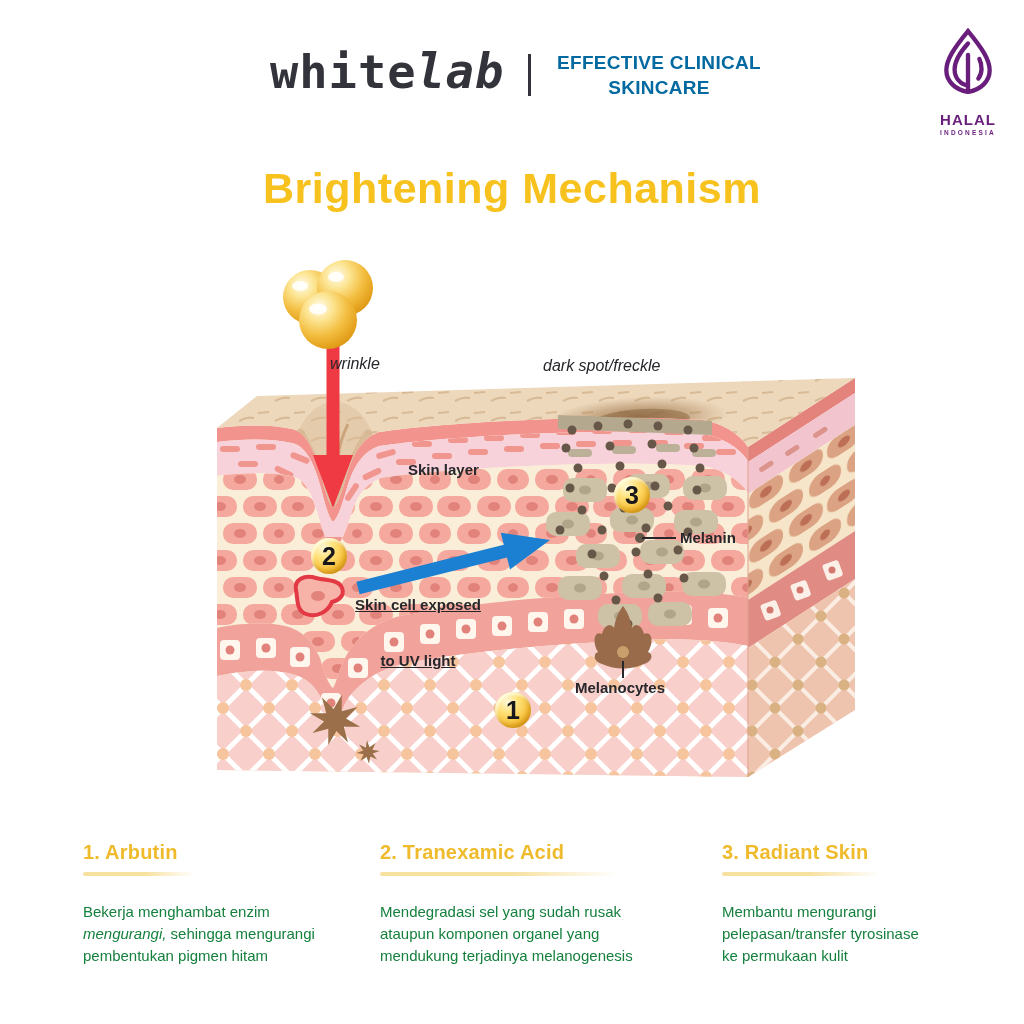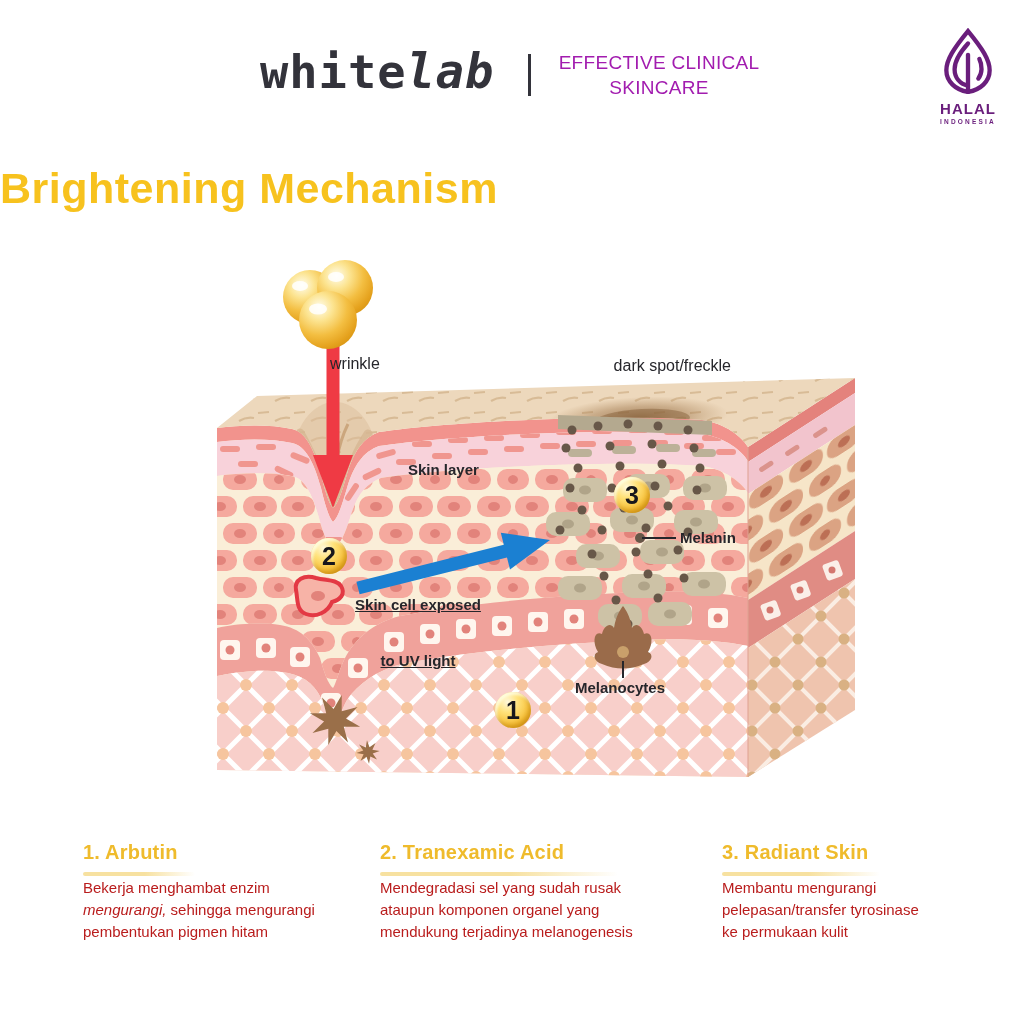--- a/index.html
+++ b/index.html
@@ -1,46 +1,46 @@
 <!DOCTYPE html>
 <html><head>
 <meta charset="utf-8">
 <style>
   html,body{margin:0;padding:0;background:#ffffff;}
   .canvas{position:relative;width:1024px;height:1024px;background:#ffffff;overflow:hidden;
           font-family:"Liberation Sans",sans-serif;color:#26262b;}
   
-  .brand{position:absolute;left:260px;top:44px;font-family:"DejaVu Sans Mono",monospace;
+  .brand{position:absolute;left:270px;top:44px;font-family:"DejaVu Sans Mono",monospace;
          font-weight:700;font-size:47px;letter-spacing:1px;color:#33333b;}
   .brand i{font-style:italic;}
   .brand-divider{position:absolute;left:528px;top:54px;width:3px;height:42px;background:#33333b;}
   .tagline{position:absolute;left:546px;top:50px;width:226px;text-align:center;
-           font-weight:400;font-size:19px;line-height:25px;letter-spacing:.3px;color:#a21caf;}
+           font-weight:700;font-size:19px;line-height:25px;letter-spacing:.3px;color:#0369a1;}
   .halal{position:absolute;left:928px;top:28px;width:80px;text-align:center;color:#6A1E7C;}
-  .halal .h1{font-weight:700;font-size:15px;letter-spacing:1px;margin-top:2px;}
+  .halal .h1{font-weight:700;font-size:15px;letter-spacing:1px;margin-top:13px;}
   .halal .h2{font-weight:700;font-size:6.5px;letter-spacing:2.2px;margin-top:1px;}
   
-  .title{position:absolute;left:0;top:164px;width:1024px;
+  .title{position:absolute;left:0;top:164px;width:1024px;text-align:center;
          font-weight:700;font-size:43px;letter-spacing:.5px;color:#F7C21E;}
   
   .diagram{position:absolute;left:200px;top:248px;width:670px;height:555px;}
   .diagram svg{position:absolute;left:0;top:0;}
   .dlabel{position:absolute;font-size:15px;font-weight:700;color:#26262b;line-height:20px;}
-  .ital{font-weight:500;font-size:16px;}
+  .ital{font-style:italic;font-weight:500;font-size:16px;}
   .center{text-align:center;}
   .badge{position:absolute;width:36px;height:36px;border-radius:50%;display:flex;align-items:center;
          justify-content:center;font-weight:700;font-size:25px;color:#17171c;
          background:radial-gradient(circle at 35% 28%, #fff8dc 0%, #ffe27a 30%, #f6bd33 68%, #dd9a14 100%);
          box-shadow: inset -2px -3px 4px rgba(170,110,0,.45), inset 2px 3px 3px rgba(255,255,230,.9);}
   
   .col{position:absolute;top:841px;}
   .col .head{font-weight:700;font-size:20px;letter-spacing:.2px;color:#EFBB2C;}
   .col .under{height:4px;margin-top:8px;border-radius:2px;
               background:linear-gradient(to right,#F7E1A0 55%,rgba(247,225,160,0));}
-  .col .body{margin-top:1px;font-size:15px;line-height:22px;color:#b91c1c;}
+  .col .body{margin-top:25px;font-size:15px;line-height:22px;color:#15803d;}
   .col .body span{display:inline;}
   .col .body .ln{display:block;}
   .u1{width:112px;} .u2{width:238px;} .u3{width:158px;}
 </style>
 </head>
 <body>
 
 <div class="canvas">
 
   <div class="brand"><span>white</span><i>lab</i></div>
@@ -359,21 +359,21 @@
         <ellipse cx="118" cy="61" rx="9" ry="5.5" fill="#ffffff" opacity="0.85"></ellipse>
       </g>
 
       <g fill="#9A6F49">
         <polygon points="26,0 10.2,4.2 18.4,18.4 4.2,10.2 0,26 -4.2,10.2 -18.4,18.4 -10.2,4.2 -26,0 -10.2,-4.2 -18.4,-18.4 -4.2,-10.2 0,-26 4.2,-10.2 18.4,-18.4 10.2,-4.2" transform="translate(135,472) rotate(15)"></polygon>
         <polygon points="26,0 10.2,4.2 18.4,18.4 4.2,10.2 0,26 -4.2,10.2 -18.4,18.4 -10.2,4.2 -26,0 -10.2,-4.2 -18.4,-18.4 -4.2,-10.2 0,-26 4.2,-10.2 18.4,-18.4 10.2,-4.2" transform="translate(168,504) scale(0.45) rotate(40)"></polygon>
       </g>
     </svg>
 
     <div class="dlabel ital" style="left:130px;top:106px;width:110px;">wrinkle</div>
-    <div class="dlabel ital" style="left:331px;top:108px;width:200px;text-align:right;">dark spot/freckle</div>
+    <div class="dlabel ital" style="left:343px;top:108px;width:200px;text-align:left;">dark spot/freckle</div>
     <div class="dlabel" style="left:208px;top:212px;">Skin layer</div>
     <div class="dlabel" style="left:480px;top:280px;">Melanin</div>
     <div class="dlabel center" style="left:132px;top:347px;width:172px;text-decoration:underline;">
       <span class="ln" style="display:block;">Skin cell exposed</span>
       <span class="ln" style="display:block;margin-top:36px;">to UV light</span>
     </div>
     <div class="dlabel center" style="left:340px;top:430px;width:160px;">Melanocytes</div>
 
     <div class="badge" style="left:111px;top:290px;">2</div>
     <div class="badge" style="left:414px;top:229px;">3</div>

